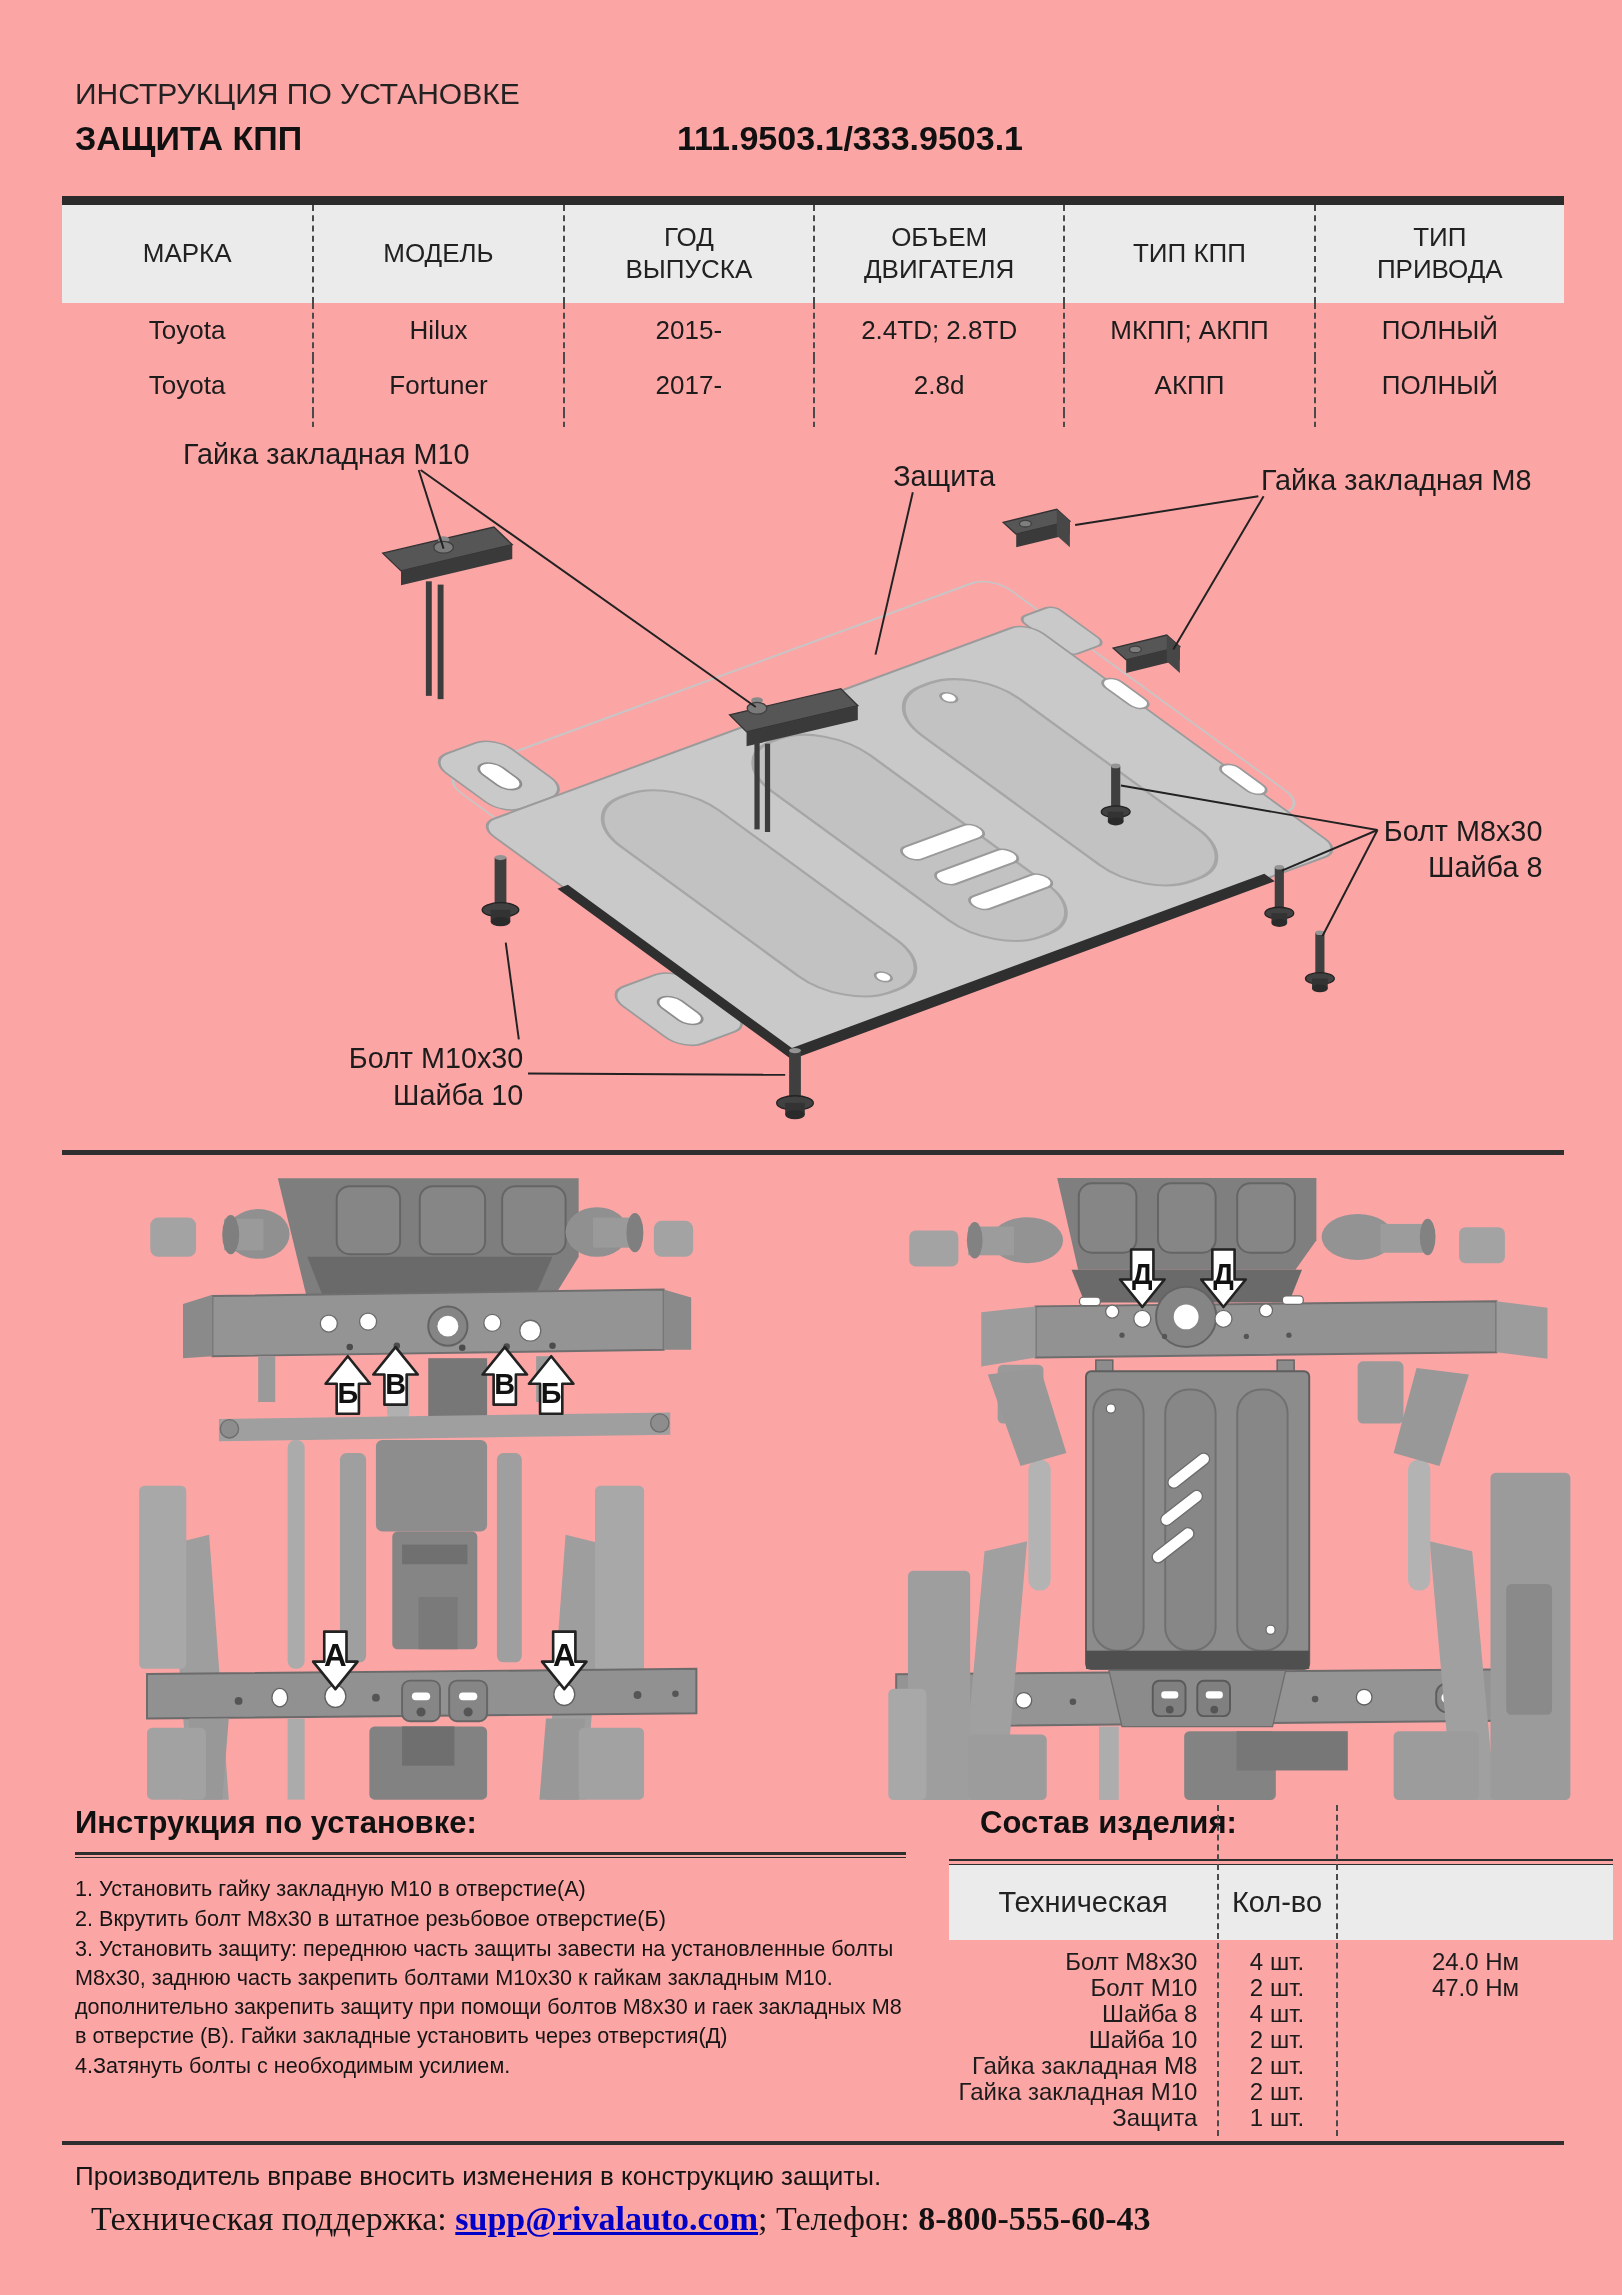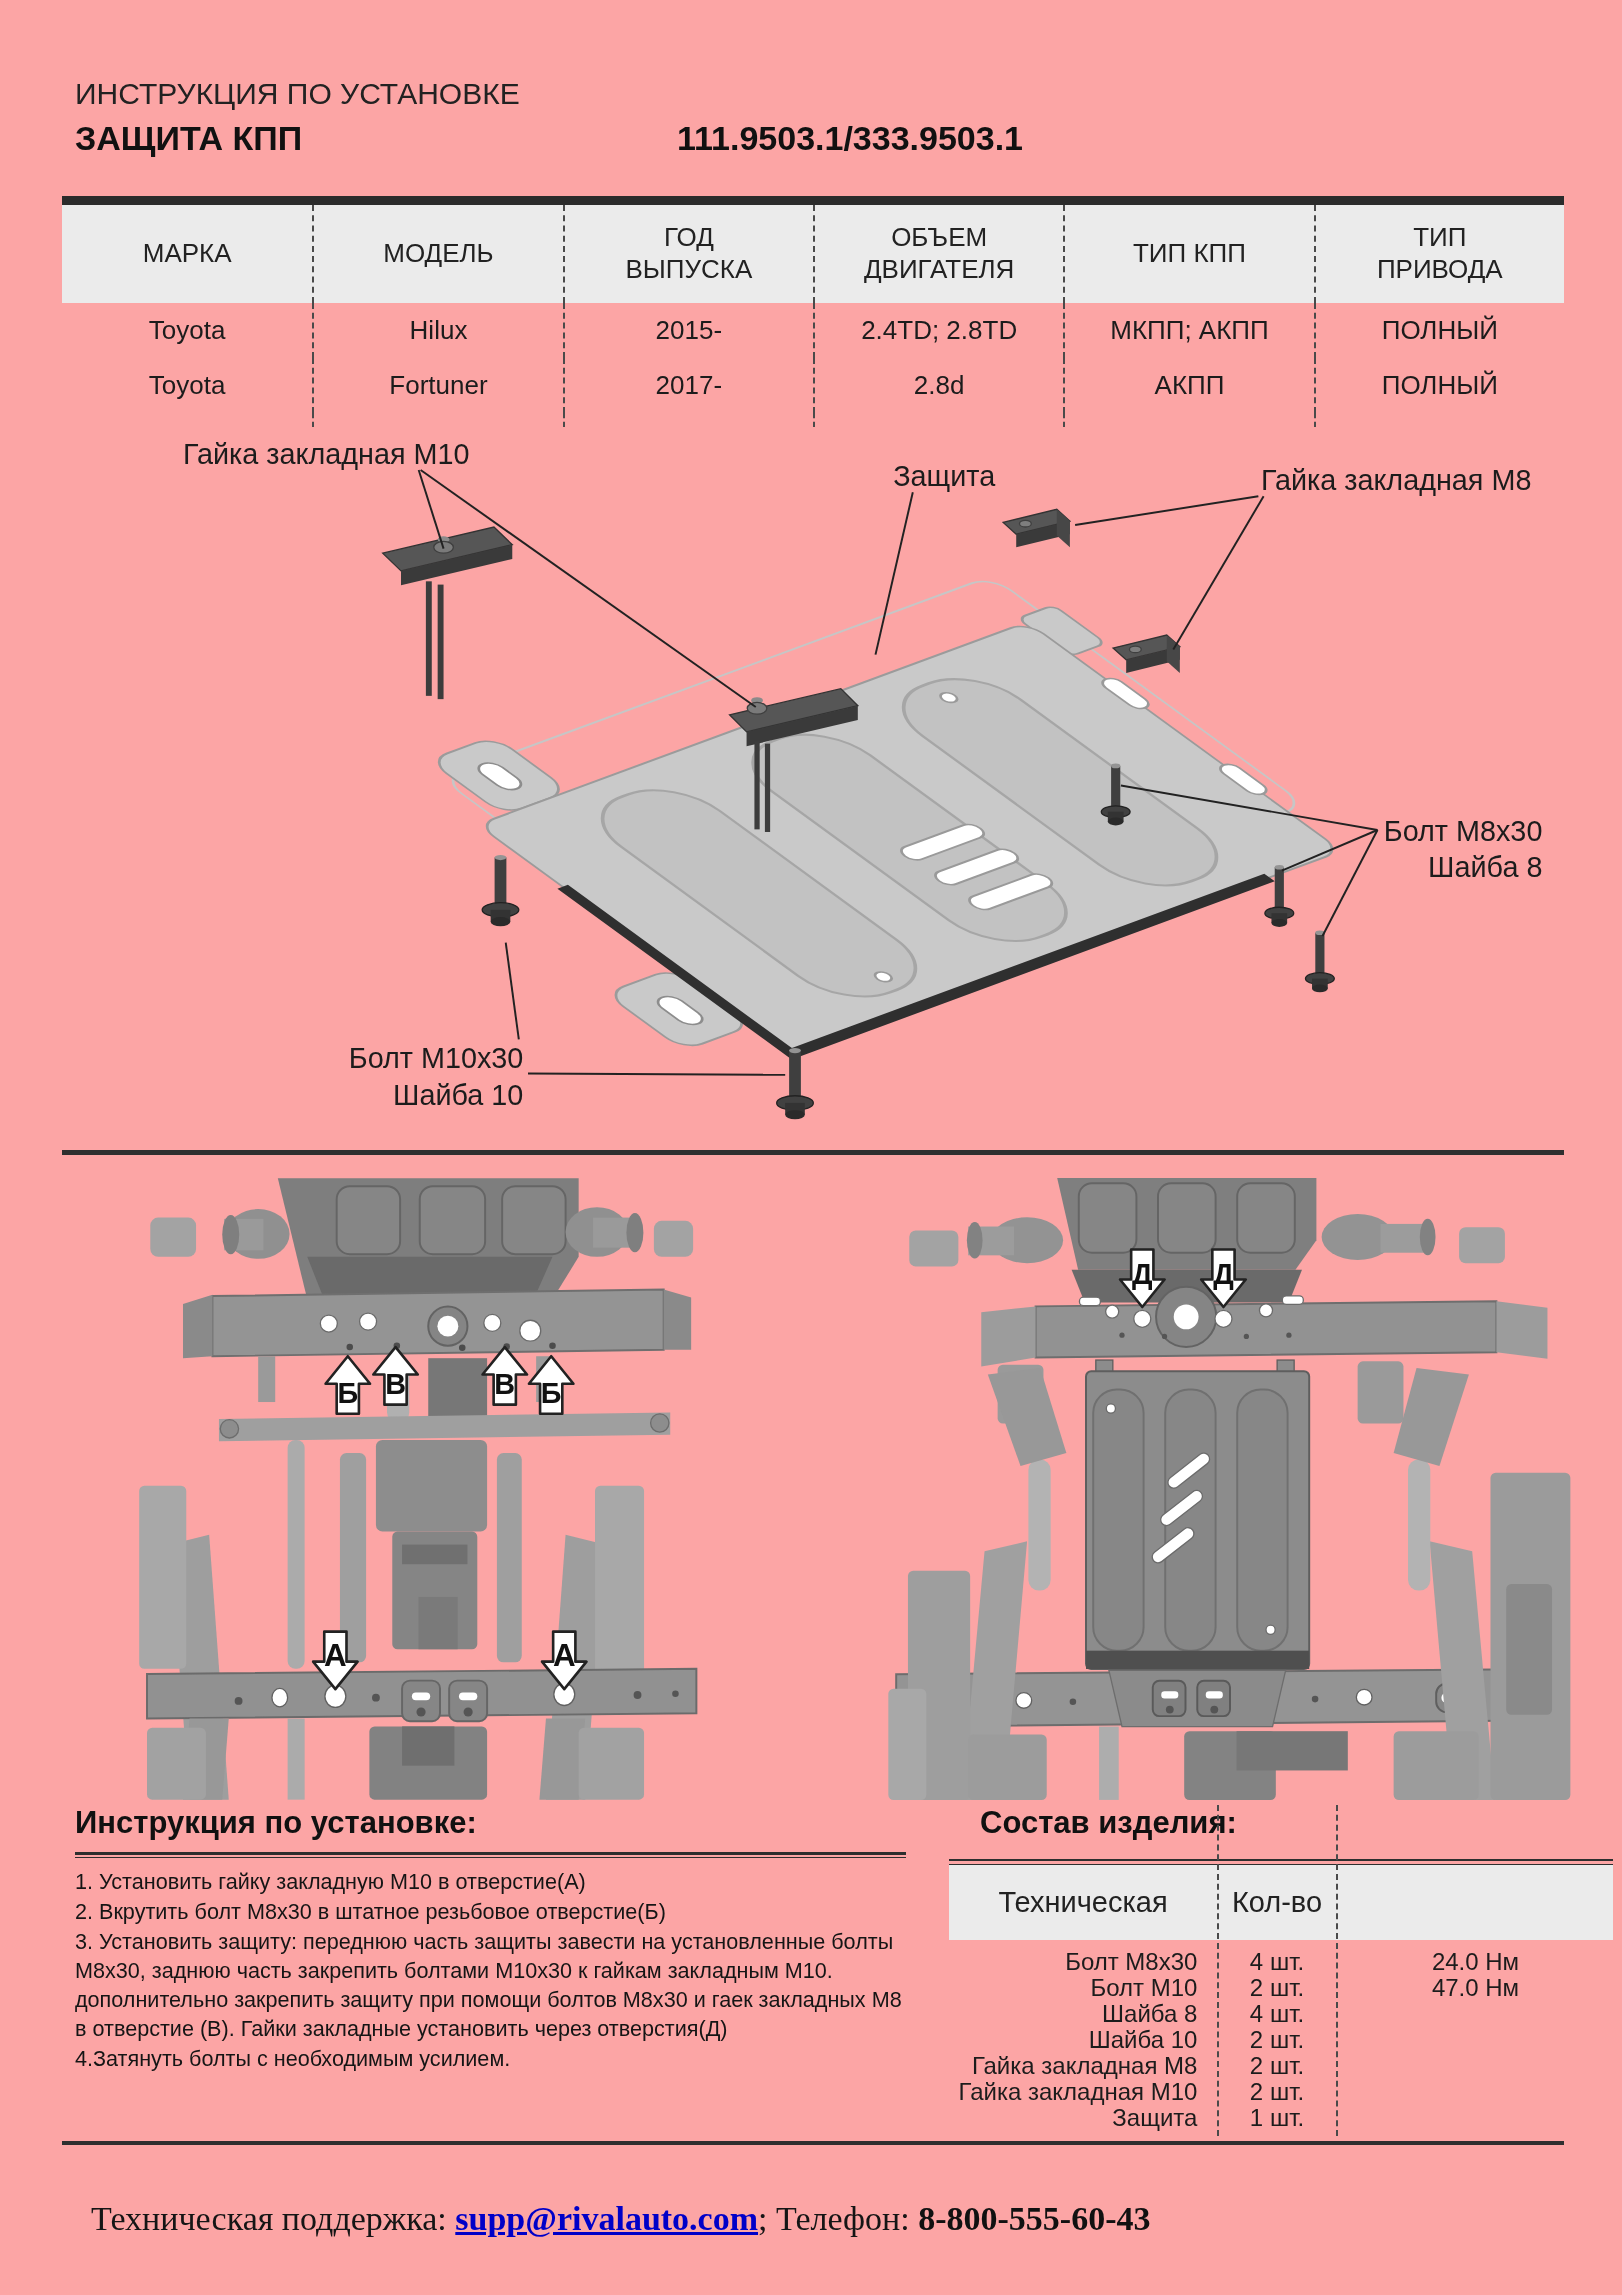--- a/index.html
+++ b/index.html
@@ -25,21 +25,21 @@
   
   .diagram { position:absolute; left:62px; top:419px; }
   .divider { position:absolute; left:62px; top:1150px; width:1502px; height:4.6px; background:#2f2f2f; }
   .photoL { position:absolute; left:62px;  top:1178px; }
   .photoR { position:absolute; left:870px; top:1178px; }
 
   
   .instr { position:absolute; left:75px; top:1805px; width:831px; }
   .instr .title { font-size:31px; font-weight:bold; color:#111; }
   .instr .rule { margin-top:10.5px; height:6.5px; border-top:3.3px solid #2e2e2e; border-bottom:1.3px solid #2e2e2e; }
-  .instr .steps { margin-top:10px; font-size:21.6px; line-height:1.34; color:#151515; }
+  .instr .steps { margin-top:17px; font-size:21.6px; line-height:1.34; color:#151515; }
   .instr .steps div { margin-bottom:1.3px; }
 
   
   .parts { position:absolute; left:949px; top:1805px; width:664px; height:335px; }
   .parts .vline { position:absolute; top:0; bottom:3.9px; border-left:2px dashed #4a4a4a; z-index:3; }
   .parts .v1 { left:268px; } .parts .v2 { left:387px; }
   .parts .title { font-size:31px; font-weight:bold; color:#111; padding-left:31px; height:54px; }
   .parts .rule { height:5.9px; border-top:2.6px solid #2e2e2e; border-bottom:1.3px solid #2e2e2e; }
   .parts .head { display:grid; grid-template-columns:268px 120px 277px; background:#ebebeb; height:75px; }
   .parts .head div { display:flex; align-items:center; justify-content:center; font-size:29px; color:#222; }
@@ -476,18 +476,19 @@
       </div>
       <div class="r">
         <div class="n">Защита</div>
         <div class="q">1 шт.</div>
         <div class="t"></div>
       </div>
     </div>
   </div>
 
   <div class="f-rule"></div>
+  <div class="f-l1">Производитель вправе вносить изменения в конструкцию защиты.</div>
   <div class="f-l2">
     <span>Техническая поддержка: </span><span class="email">supp@rivalauto.com</span><span>; </span><span>Телефон: </span><span class="bold">8-800-555-60-43</span>
   </div>
 
 </div>
 
 
 </body></html>

